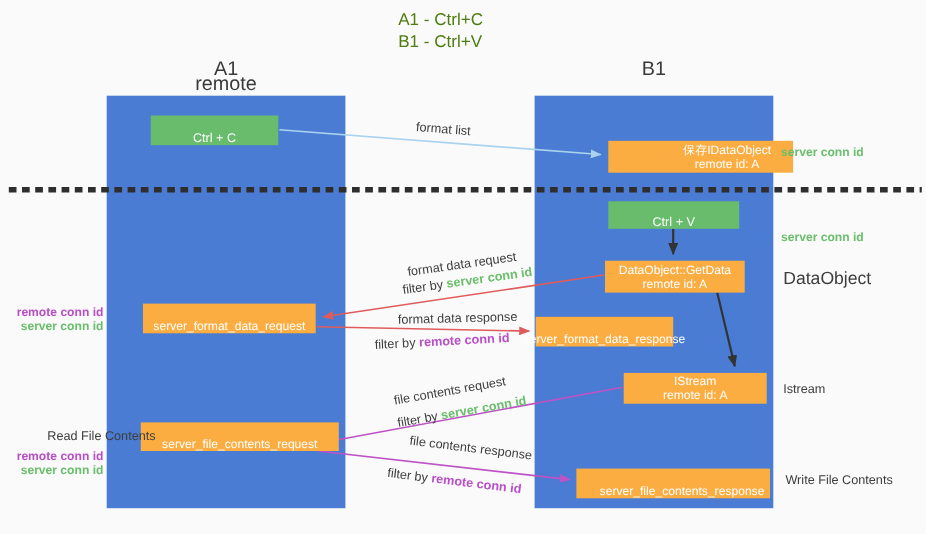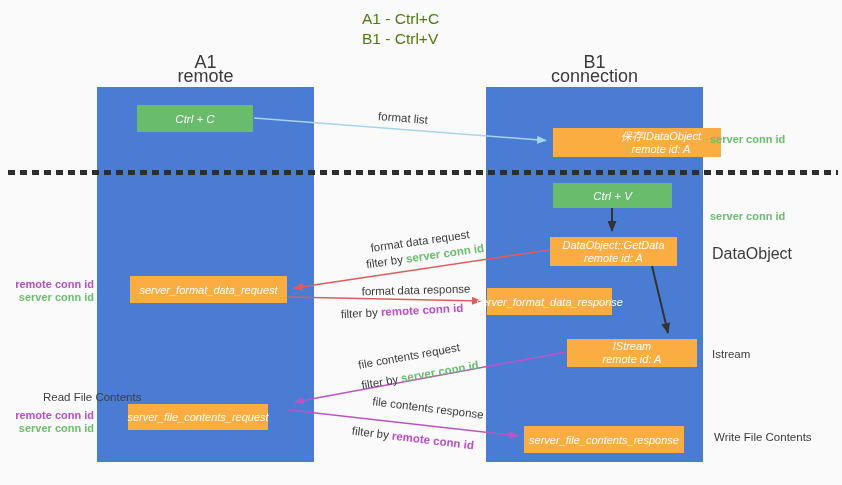--- a/index.html
+++ b/index.html
@@ -21,22 +21,22 @@
   .lane {
     position:absolute; top:87px; width:217px; height:375px;
     background:#4a7cd4;
   }
   .lane-header {
     position:absolute; top:55px; width:217px;
     text-align:center; font-size:18px; line-height:14px; color:#3a3a3a;
   }
   .node {
     position:absolute;
-    display:flex; align-items:center; justify-content:center;
-    color:#ffffff; text-align:center; white-space:nowrap;font-style:italic;
+    display:flex; align-items:flex-end; justify-content:center;
+    color:#ffffff; text-align:center; white-space:nowrap;
   }
   .node.green { background:#68bc6c; font-size:11.5px; }
   .node.orange { background:#fbad41; font-size:11px; }
   .node .two-line { line-height:13px; }
   svg.arrows {
     position:absolute; left:0; top:0; width:842px; height:485px;
     pointer-events:none;
   }
   .edge-label {
     position:absolute;
@@ -60,21 +60,20 @@
     <div>A1 - Ctrl+C</div>
     <div>B1 - Ctrl+V</div>
   </div>
 
   <div class="lane-header" style="left:97px;">
     <div>A1</div>
     <div>remote</div>
   </div>
   <div class="lane-header" style="left:486px;">
     <div>B1</div>
-    <div>connection</div>
   </div>
 
   <div class="lane" style="left:97px;"></div>
   <div class="lane" style="left:486px;"></div>
 
   <svg class="arrows" viewBox="0 0 842 485">
     <defs>
       <marker id="m-blue" markerUnits="userSpaceOnUse" markerWidth="10" markerHeight="8" refX="9" refY="4" orient="auto">
         <path d="M0,0 L10,4 L0,8 Z" fill="#a9d3ee"></path>
       </marker>
@@ -107,21 +106,21 @@
   </svg>
 
   <div class="node green" style="left:137px; top:105px; width:116px; height:27px;">
     <span>Ctrl + C</span>
   </div>
 
   <div class="node orange" style="left:130px; top:276px; width:157px; height:27px;">
     <span>server_format_data_request</span>
   </div>
 
-  <div class="node orange" style="left:128px; top:404px; width:140px; height:26px;">
+  <div class="node orange" style="left:128px; top:384px; width:180px; height:26px;">
     <span>server_file_contents_request</span>
   </div>
 
   <div class="node orange" style="left:553px; top:128px; width:120px; height:29px;padding-left:48px;">
     <div class="two-line">
       <div>保存IDataObject</div>
       <div>remote id: A</div>
     </div>
   </div>
 
@@ -140,21 +139,21 @@
     <span>server_format_data_response</span>
   </div>
 
   <div class="node orange" style="left:567px; top:339px; width:130px; height:28px;">
     <div class="two-line">
       <div>IStream</div>
       <div>remote id: A</div>
     </div>
   </div>
 
-  <div class="node orange" style="left:524px; top:426px; width:160px; height:27px;">
+  <div class="node orange" style="left:524px; top:426px; width:160px; height:27px;padding-left:16px;">
     <span>server_file_contents_response</span>
   </div>
 
   <div class="edge-label" style="left:403px; top:118px; transform:translate(-50%,-50%) rotate(4.5deg);">format list</div>
 
   <div class="edge-label" style="left:420px; top:241px; transform:translate(-50%,-50%) rotate(-8deg);">format data request</div>
   <div class="edge-label" style="left:425px; top:256px; transform:translate(-50%,-50%) rotate(-8deg);">
     <span>filter by </span><span class="key-green">server conn id</span>
   </div>
 

